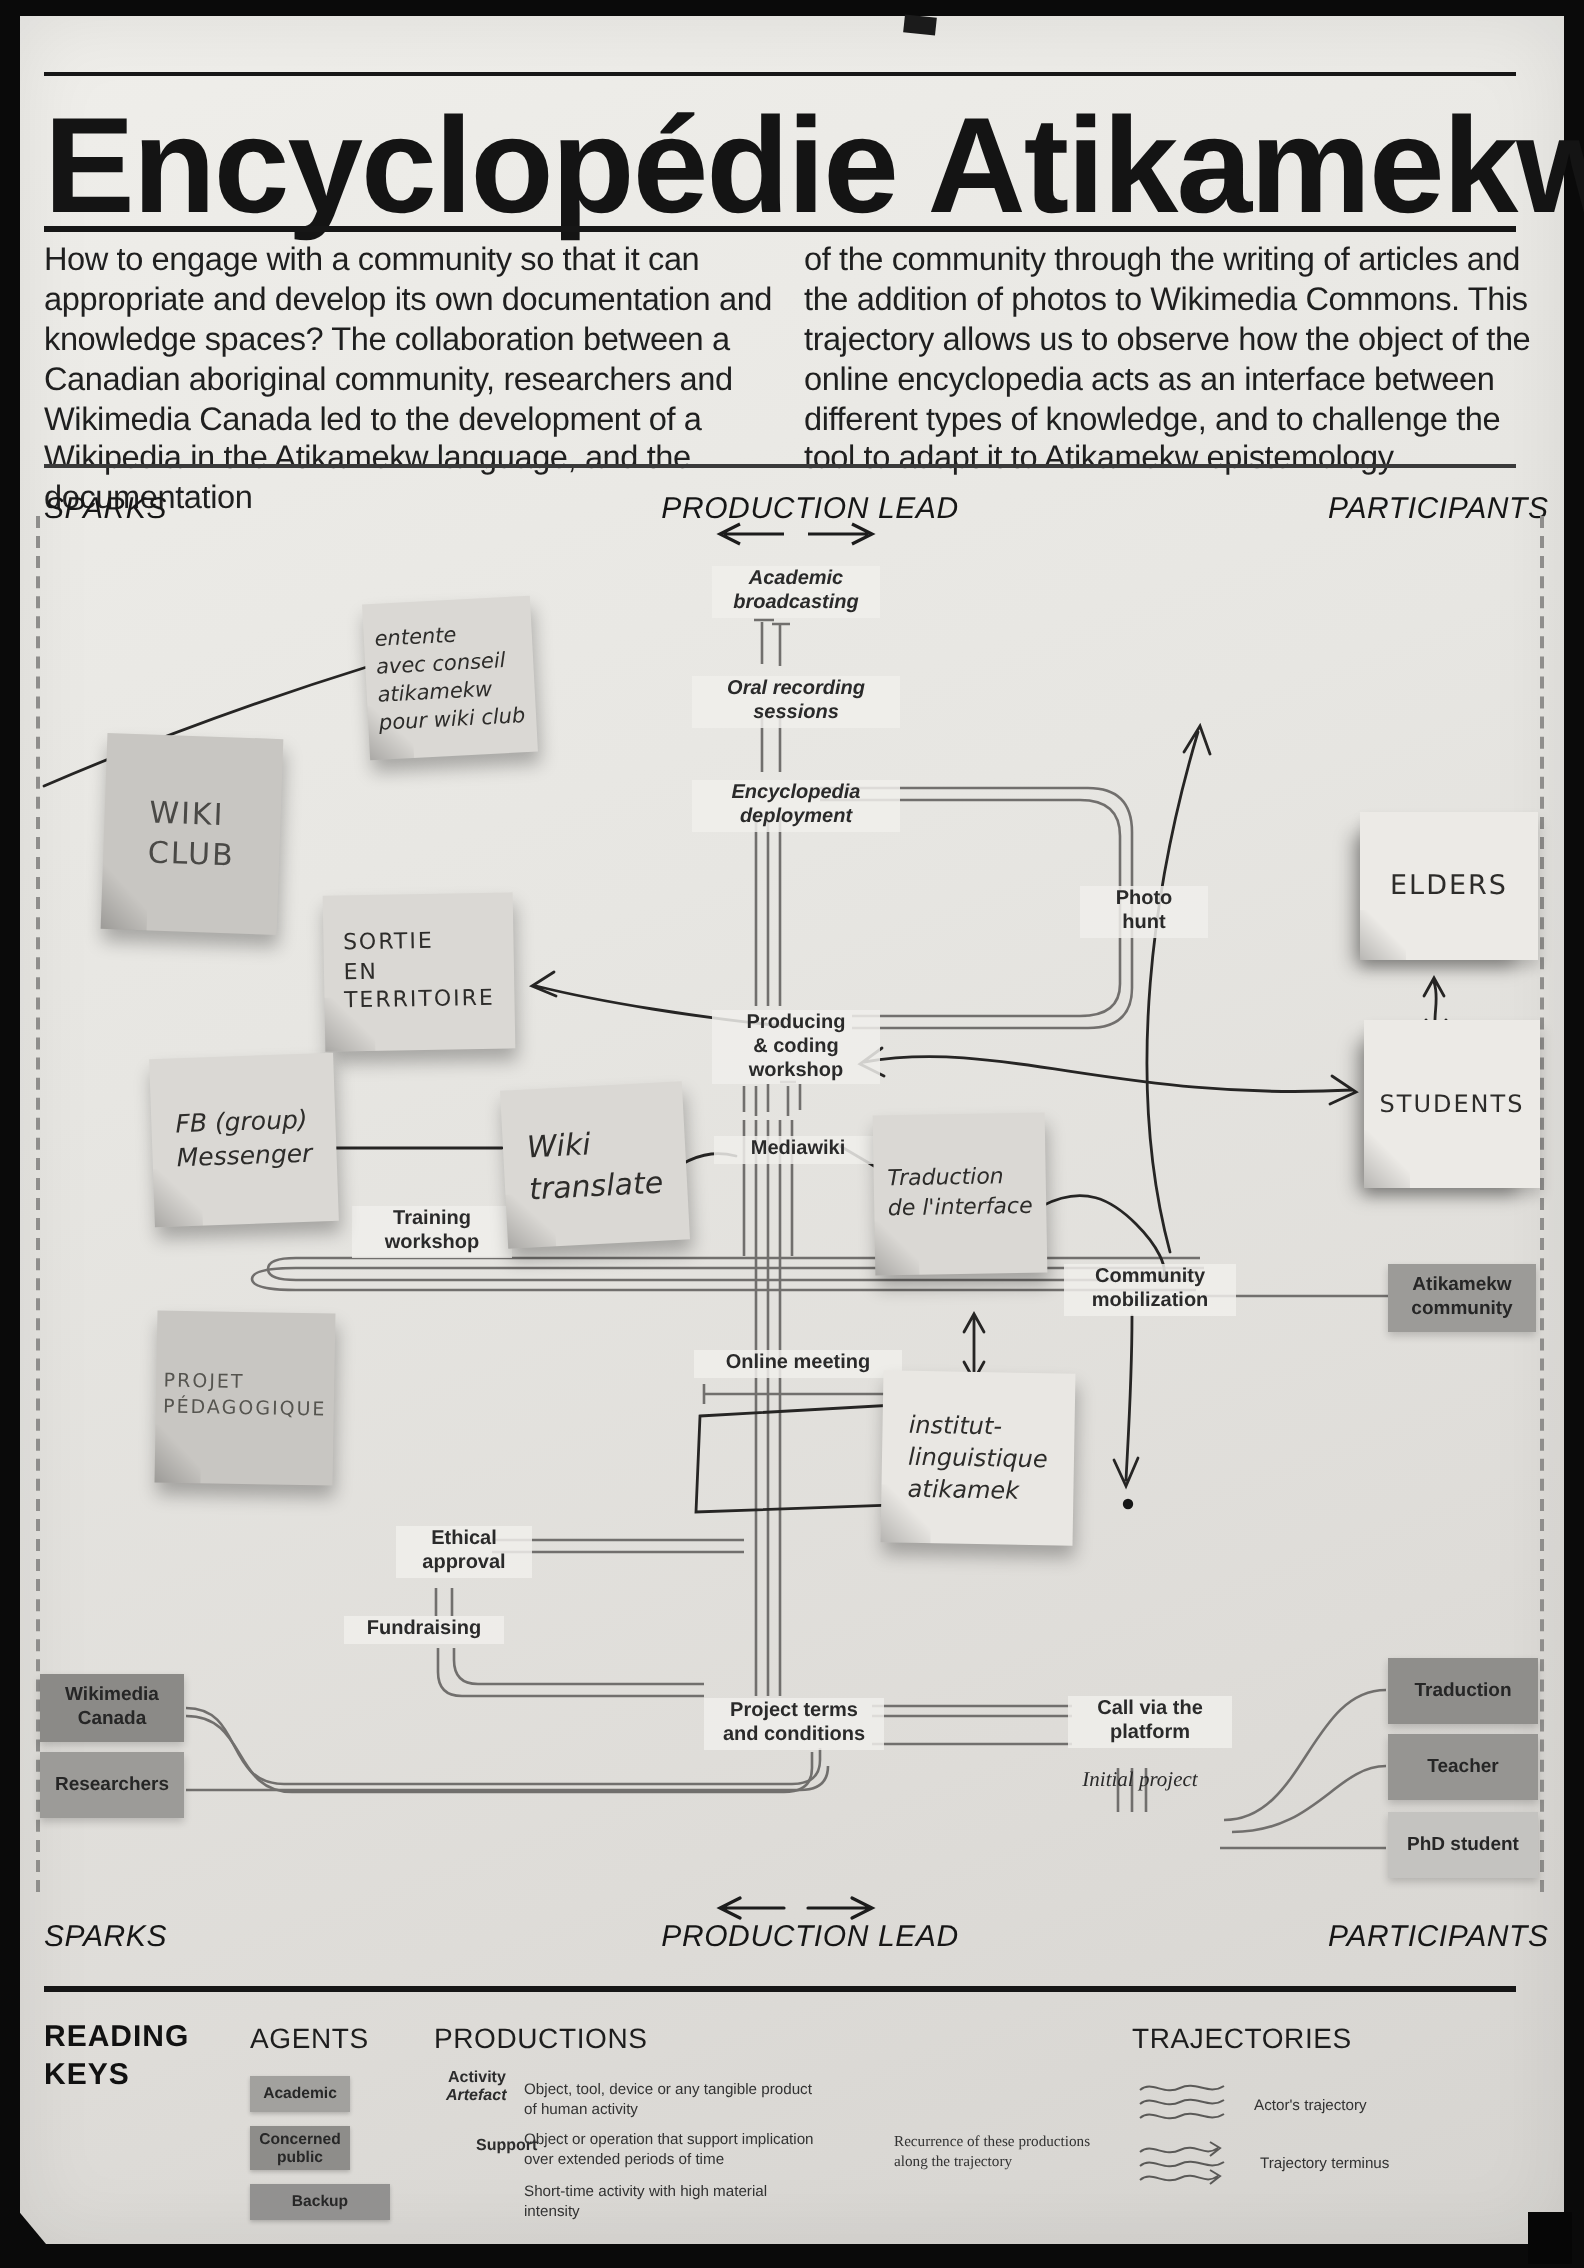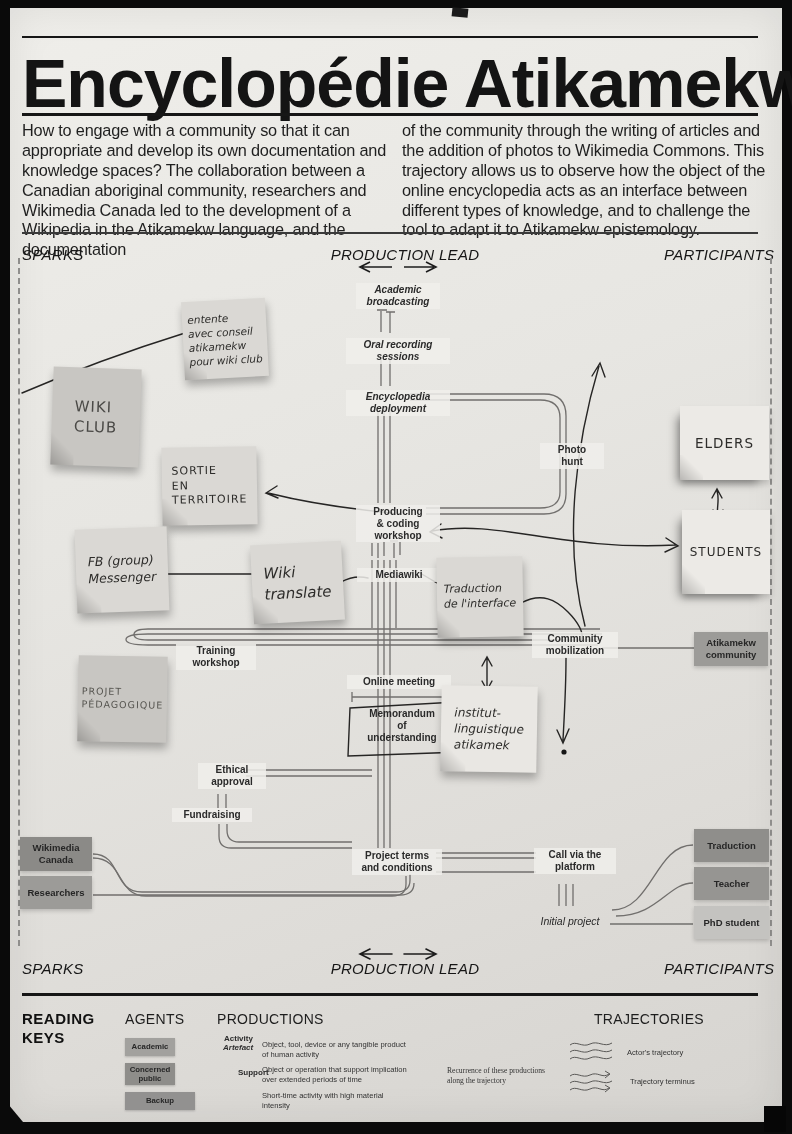--- a/index.html
+++ b/index.html
@@ -157,36 +157,33 @@
   <div class="abs node it" style="left:336px;top:330px;width:100px;">Oral recording
 sessions</div>
   <div class="abs node it" style="left:336px;top:382px;width:100px;">Encyclopedia
 deployment</div>
   <div class="abs node" style="left:530px;top:435px;width:60px;">Photo
 hunt</div>
   <div class="abs node" style="left:346px;top:497px;width:80px;">Producing
 &amp; coding
 workshop</div>
   <div class="abs node" style="left:347px;top:560px;width:80px;">Mediawiki</div>
-  <div class="abs node" style="left:166px;top:636px;width:76px;">Training
+  <div class="abs node" style="left:166px;top:595px;width:76px;">Training
 workshop</div>
   <div class="abs node" style="left:522px;top:624px;width:82px;">Community
 mobilization</div>
   <div class="abs node" style="left:337px;top:667px;width:100px;">Online meeting</div>
-  <div class="abs node noband" style="left:342px;top:699px;width:96px;">Memorandum
-of
-understanding</div>
   <div class="abs node" style="left:188px;top:755px;width:64px;">Ethical
 approval</div>
   <div class="abs node" style="left:162px;top:800px;width:76px;">Fundraising</div>
   <div class="abs node" style="left:342px;top:841px;width:86px;">Project terms
 and conditions</div>
   <div class="abs node" style="left:524px;top:840px;width:78px;">Call via the
 platform</div>
-  <div class="abs node it noband" style="left:518px;top:906px;width:80px;font-weight:normal;font-size:10.5px;">Initial project</div>
+  <div class="abs node it noband" style="left:518px;top:876px;width:80px;font-weight:normal;font-size:10.5px;font-family:Liberation Serif, serif;">Initial project</div>
 
   <div class="sticky hand" style="left:173px;top:292px;width:84px;height:78px;font-size:10.5px;transform:rotate(-3deg);">entente
 avec conseil
 atikamekw
 pour wiki club</div>
   <div class="sticky dark caps" style="left:42px;top:360px;width:88px;height:98px;font-size:15px;color:#4a4946;transform:rotate(2deg);">WIKI
 CLUB</div>
   <div class="sticky caps" style="left:152px;top:439px;width:95px;height:78px;font-size:11px;transform:rotate(-1deg);">SORTIE
 EN
 TERRITOIRE</div>
@@ -231,21 +228,21 @@
   <div class="abs legend-h" style="left:207px;top:1003px;">PRODUCTIONS</div>
   <div class="abs legend-lab" style="left:213px;top:1035px;font-style:italic;">Artefact</div>
   <div class="abs legend-desc" style="left:252px;top:1032px;width:145px;">Object, tool, device or any tangible product of human activity</div>
   <div class="abs legend-lab" style="left:212px;top:1060px;padding-left:16px;">Support</div>
   <div class="abs legend-desc" style="left:252px;top:1057px;width:160px;">Object or operation that support implication over extended periods of time</div>
   <div class="abs legend-lab" style="left:214px;top:1026px;">Activity</div>
   <div class="abs legend-desc" style="left:252px;top:1083px;width:145px;">Short-time activity with high material intensity</div>
 
   <div class="abs legend-desc" style="left:437px;top:1058px;width:100px;font-family:Liberation Serif, serif;">Recurrence of these productions along the trajectory</div>
 
-  <div class="abs legend-h" style="left:584px;top:1003px;">TRAJECTORIES</div>
+  <div class="abs legend-h" style="left:556px;top:1003px;">TRAJECTORIES</div>
   <svg style="left:558px;top:1032px;" width="46" height="24" viewBox="0 0 46 24">
     <g stroke="#5a5957" stroke-width="1" fill="none">
       <path d="M2 5 C8 0 14 8 22 4 S36 8 44 3"></path>
       <path d="M2 12 C8 7 14 15 22 11 S36 15 44 10"></path>
       <path d="M2 19 C8 14 14 22 22 18 S36 22 44 17"></path>
     </g>
   </svg>
   <div class="abs legend-desc" style="left:617px;top:1040px;width:90px;">Actor's trajectory</div>
   <svg style="left:558px;top:1062px;" width="50" height="26" viewBox="0 0 50 26">
     <g stroke="#5a5957" stroke-width="1" fill="none">

